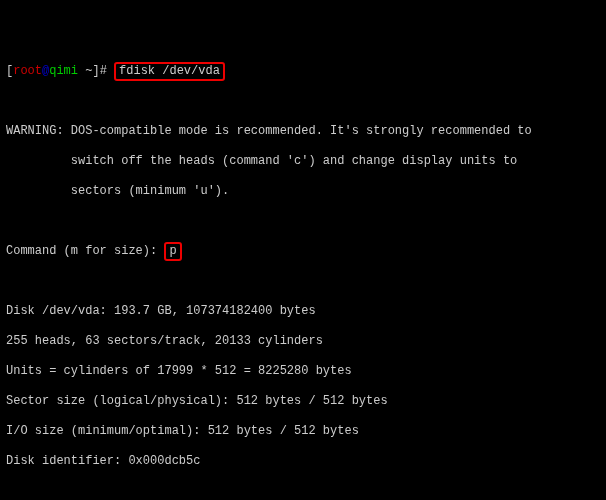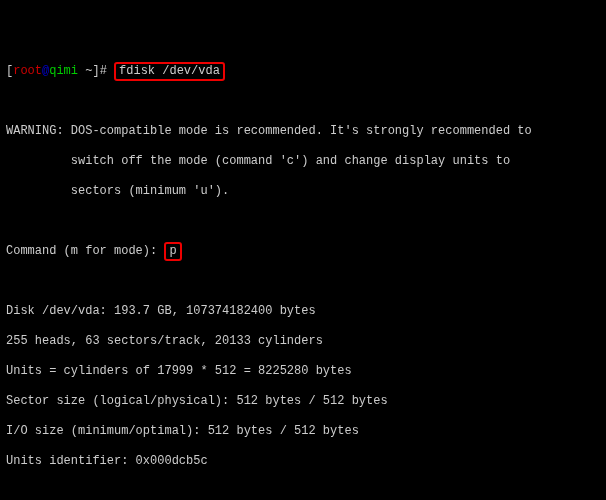--- a/index.html
+++ b/index.html
@@ -30,31 +30,31 @@
   .box.small { min-width: 14px; }
 </style>
 </head>
 <body>
 
 
 
 <span class="line">[<span class="root">root</span><span class="at">@</span><span class="host">qimi</span><span> ~</span><span>]# </span><span class="box">fdisk /dev/vda</span></span>
 <span class="line"> </span>
 <span class="line">WARNING: DOS-compatible mode is recommended. It's strongly recommended to</span>
-<span class="line">         switch off the mode (command 'c') and change display units to</span>
+<span class="line">         switch off the heads (command 'c') and change display units to</span>
 <span class="line">         sectors (minimum 'u').</span>
 <span class="line"> </span>
-<span class="line"><span>Command (m for mode): </span><span class="box small">p</span></span>
+<span class="line"><span>Command (m for size): </span><span class="box small">p</span></span>
 <span class="line"> </span>
 <span class="line">Disk /dev/vda: 193.7 GB, 107374182400 bytes</span>
 <span class="line">255 heads, 63 sectors/track, 20133 cylinders</span>
 <span class="line">Units = cylinders of 17999 * 512 = 8225280 bytes</span>
 <span class="line">Sector size (logical/physical): 512 bytes / 512 bytes</span>
 <span class="line">I/O size (minimum/optimal): 512 bytes / 512 bytes</span>
-<span class="line">Units identifier: 0x000dcb5c</span>
+<span class="line">Disk identifier: 0x000dcb5c</span>
 <span class="line"> </span>
 
 
 
 
 
 
 
 
 

